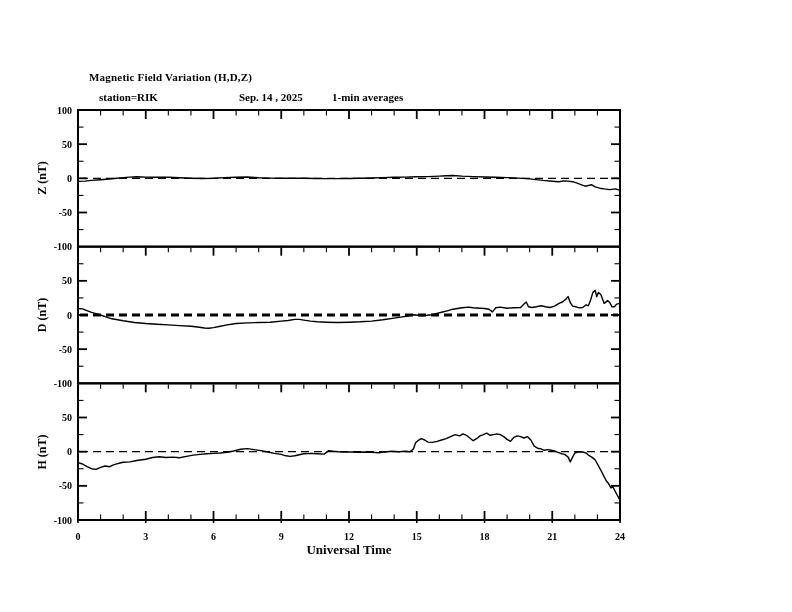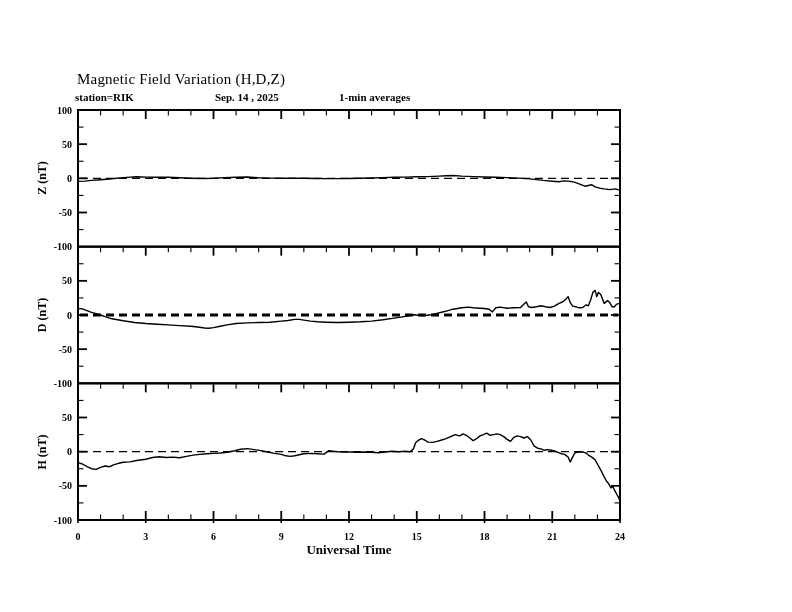--- a/index.html
+++ b/index.html
@@ -5,27 +5,27 @@
   html,body{margin:0;padding:0;background:#fff;}
   .stage{
     position:relative;
     width:792px;height:612px;
     background:#fff;
     overflow:hidden;
     font-family:"Liberation Serif","DejaVu Serif",serif;
     color:#000;
   }
   .chart-title{
-    position:absolute;left:77px;top:71px;
-    font-size:15px;font-weight:normal;letter-spacing:.2px;white-space:nowrap;
-  }
-  .sub{position:absolute;top:91px;font-size:11px;font-weight:bold;white-space:nowrap;}
+    position:absolute;left:89px;top:71px;
+    font-size:11px;font-weight:bold;letter-spacing:.2px;white-space:nowrap;
+  }
+  .sub{position:absolute;top:91px;font-size:11px;font-weight:bold;white-space:nowrap;margin-left:24px;}
   .sub-station{left:75px;}
   .sub-date{left:215px;text-align:center;}
-  .sub-avg{left:339px;}
+  .sub-avg{left:308px;}
   .ylabel{
     position:absolute;left:42px;
     font-size:12px;font-weight:bold;white-space:nowrap;
     transform:translate(-50%,-50%) rotate(-90deg);
   }
   .ylabel-0{top:178px;}
   .ylabel-1{top:315px;}
   .ylabel-2{top:452px;}
   .xlabel{
     position:absolute;left:349px;top:542px;

